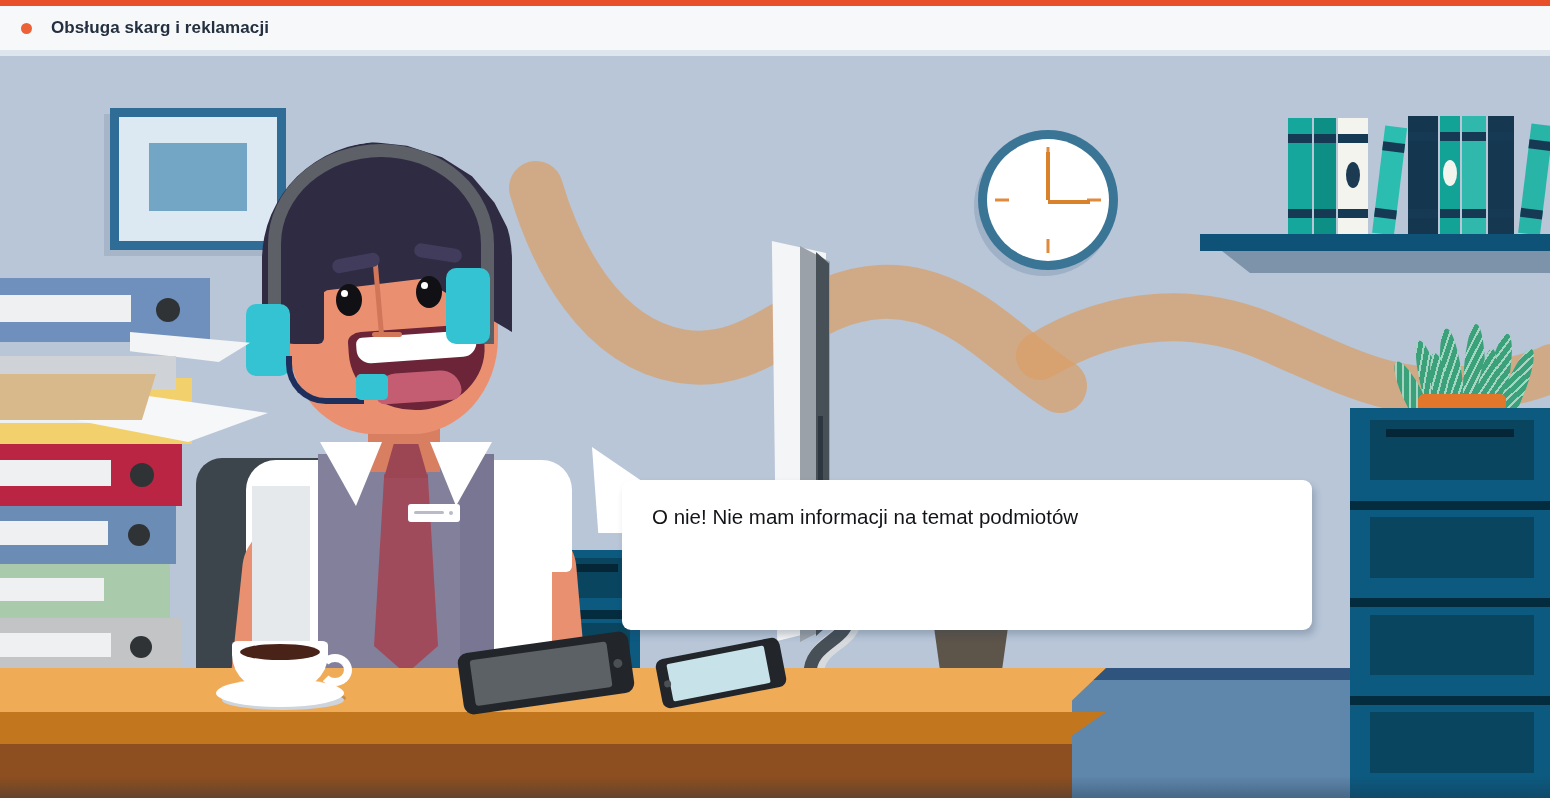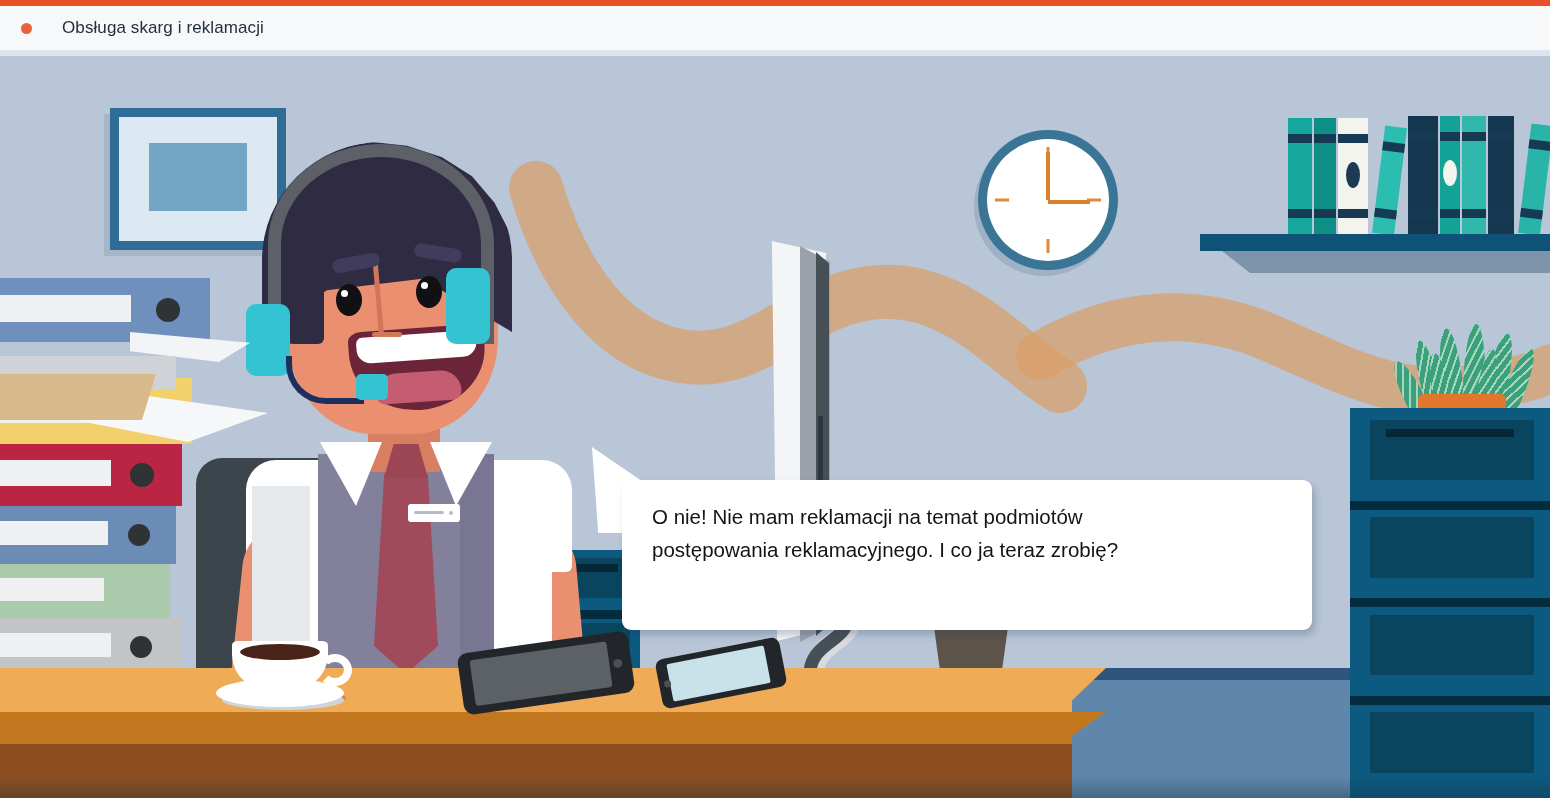--- a/index.html
+++ b/index.html
@@ -19,22 +19,22 @@
   .header {
     position: absolute; left: 0; top: 6px; width: 1550px; height: 44px;
     background: #f7f8fa;
     display: flex; align-items: center;
   }
   .header-bullet {
     width: 11px; height: 11px; border-radius: 50%;
     background: #ec6137; margin-left: 21px; flex: none;
   }
   .header-title {
-    margin-left: 30px; font-size: 17px; color: #24303f;
-    letter-spacing: .1px; white-space: nowrap;
+    margin-left: 19px; font-size: 17px; color: #24303f;
+    letter-spacing: .1px; white-space: nowrap; font-weight: bold;
   }
   .header-rule {
     position: absolute; left: 0; top: 50px; width: 1550px; height: 6px;
     background: #dfe5ec;
   }
 
   
   .scene {
     position: absolute; left: 0; top: 56px;
     width: 1550px; height: 742px;
@@ -479,19 +479,18 @@
     <div class="lay phone">
       <div class="phone-scr"></div>
       <div class="phone-btn"></div>
     </div>
 
     <div class="lay floor-shadow"></div>
 
     <div class="lay bubble-tail"></div>
     <div class="lay bubble">
       <div class="bubble-text">
-        <p>O nie! Nie mam reklamacji na temat podmiotów</p>
-        <p>postępowania reklamacyjnego. I co ja teraz zrobię?</p>
+        <p>O nie! Nie mam informacji na temat podmiotów</p>
       </div>
     </div>
 
   </div>
 </div>
 
 </body></html>

